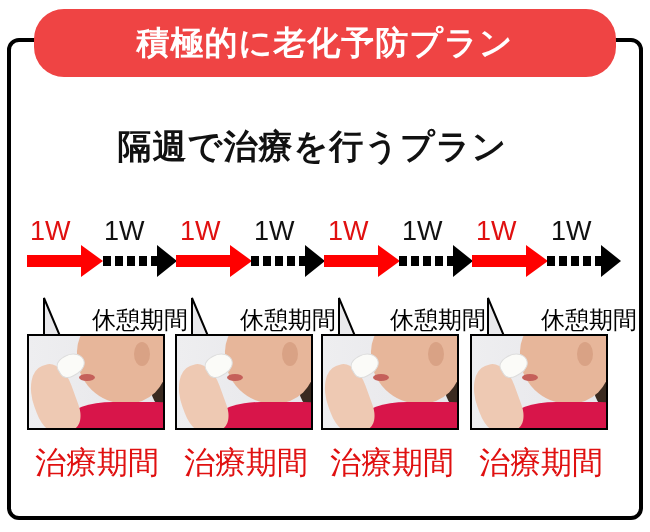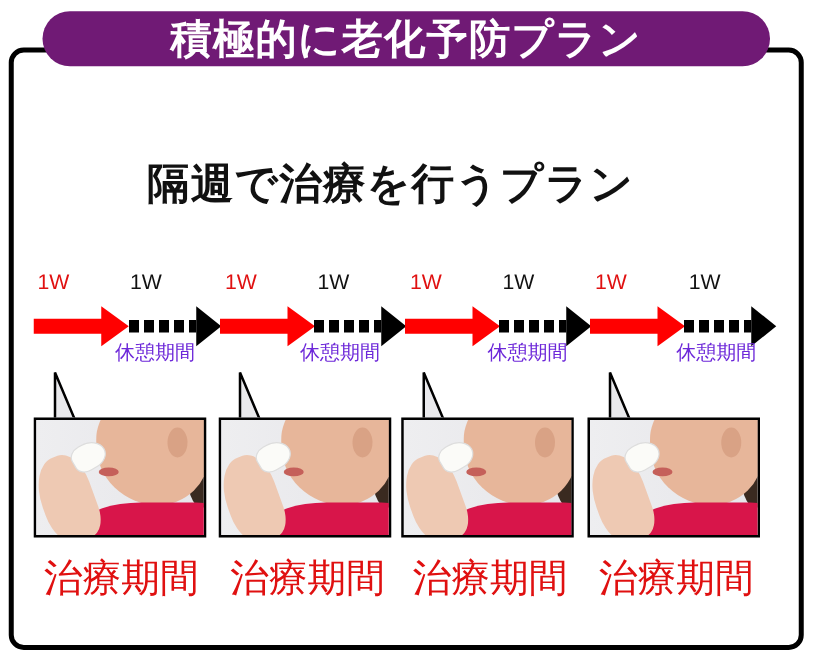--- a/index.html
+++ b/index.html
@@ -1,38 +1,38 @@
 <!DOCTYPE html>
 <html><head>
 <meta charset="utf-8">
 <style>
   html, body { margin:0; padding:0; background:#ffffff; }
   body { width:650px; height:532px; position:relative; overflow:hidden;
          font-family: "DejaVu Sans", "Liberation Sans", sans-serif; }
   .frame { position:absolute; left:7px; top:38px; width:628px; height:474px;
            border:4px solid #000; border-radius:12px; background:#fff; }
-  .title-pill { position:absolute; left:34px; top:9px; width:582px; height:44px;
-                background:#701a75; border-radius:30px; color:#fff;
+  .title-pill { position:absolute; left:34px; top:9px; width:582px; height:68px;
+                background:#ef4444; border-radius:30px; color:#fff;
                 display:flex; align-items:center; justify-content:center;
                 font-size:33px; font-weight:bold; letter-spacing:1px; }
   .subtitle { position:absolute; left:0; width:625px; top:124px; text-align:center;
               font-size:34px; font-weight:bold; color:#111; letter-spacing:1px; }
-  .wlabel { position:absolute; top:216px; font-size:17px; font-family:"Liberation Sans", sans-serif; }
+  .wlabel { position:absolute; top:216px; font-size:27px; font-family:"Liberation Sans", sans-serif; }
   .wlabel.red { color:#e01010; }
   .wlabel.black { color:#111; }
   .red-shaft { position:absolute; top:255px; height:12px; background:#ff0000; }
   .red-head { position:absolute; top:245px; width:0; height:0;
               border-top:16px solid transparent; border-bottom:16px solid transparent;
               border-left:22px solid #ff0000; }
   .dots { position:absolute; top:256px; height:10px;
           background: repeating-linear-gradient(to right, #000 0 8px, transparent 8px 12px); }
   .black-head { position:absolute; top:245px; width:0; height:0;
                 border-top:16px solid transparent; border-bottom:16px solid transparent;
                 border-left:20px solid #000; }
-  .rest-label { position:absolute; top:272px; font-size:16px; color:#6d28d9; }
+  .rest-label { position:absolute; top:304px; font-size:24px; color:#000000; }
   .panel { position:absolute; top:334px; width:134px; height:92px;
            border:2px solid #000; background:#e9e9ec; overflow:hidden; }
   .tail { position:absolute; top:296px; }
   .treat-label { position:absolute; top:442px; font-size:31px; color:#e01010; }
   
   .bg { position:absolute; inset:0; background:linear-gradient(90deg,#eeeef0 0%,#e6e6ea 100%); }
   .face { position:absolute; left:48px; top:-20px; width:90px; height:88px;
           background:#e7b69a; border-radius:40% 20% 45% 55%; }
   .hair { position:absolute; left:120px; top:-10px; width:30px; height:80px; background:#3a2a20; border-radius:40%; }
   .ear { position:absolute; left:105px; top:6px; width:16px; height:24px; background:#d9a285; border-radius:50%; }

